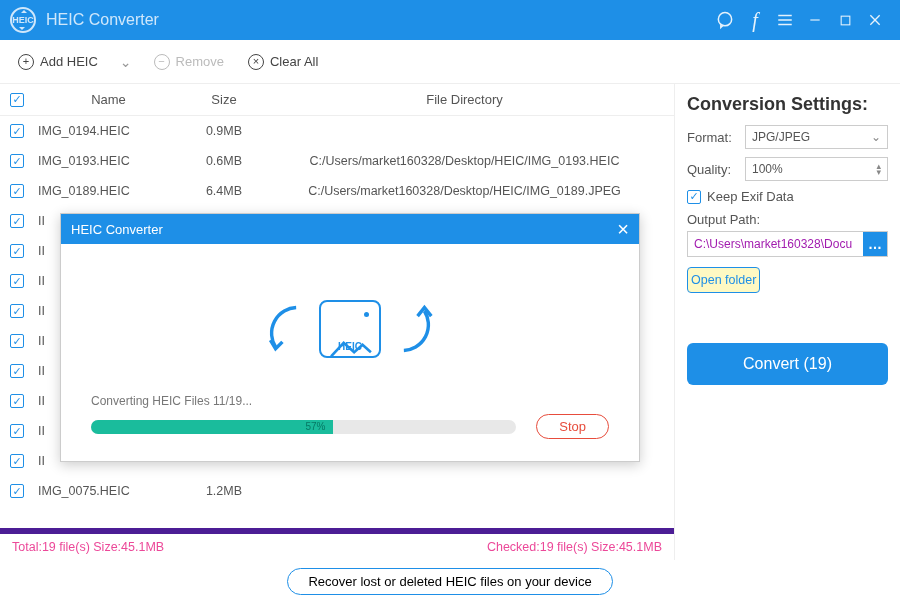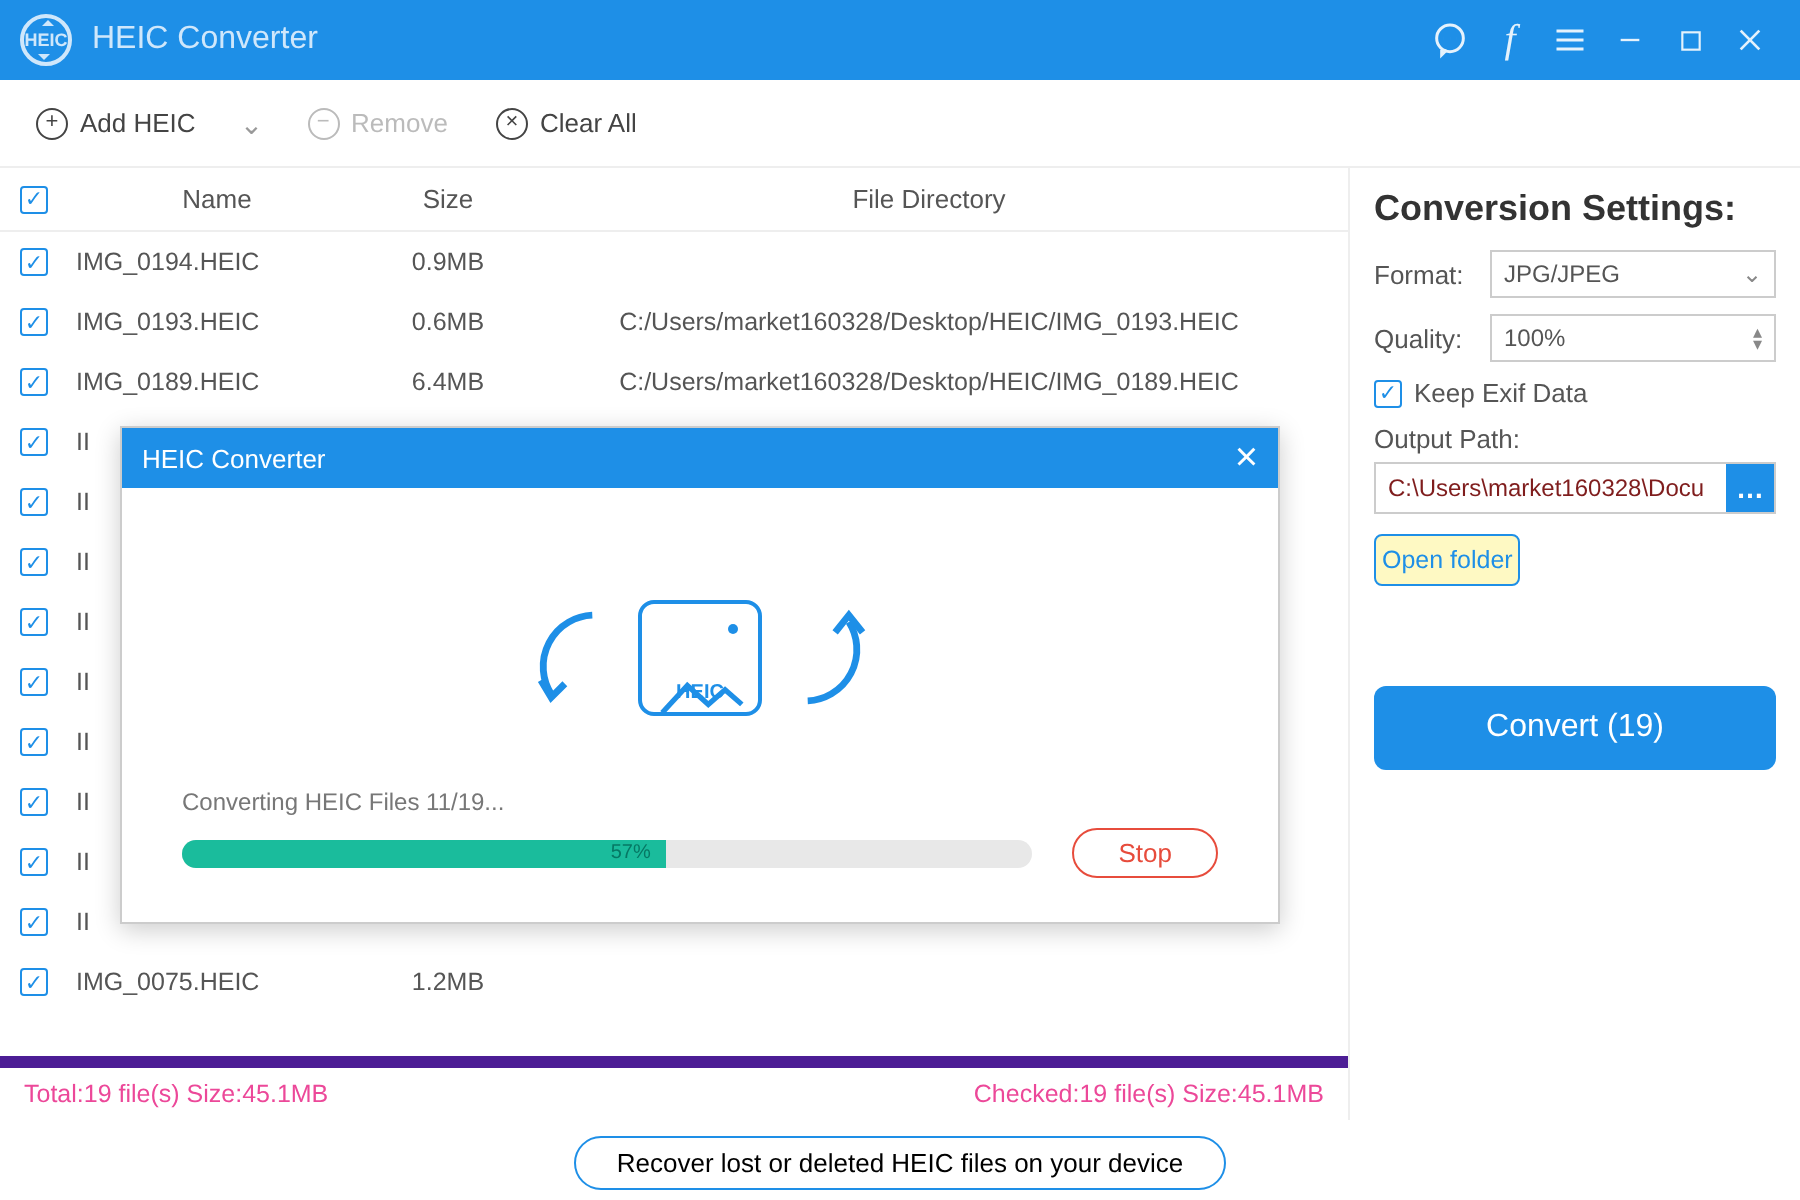--- a/index.html
+++ b/index.html
@@ -44,21 +44,21 @@
 .statusbar .sp{flex:1;}
 .footer { display: flex; justify-content: center; padding: 8px; }
 .pill-btn { border: 1px solid #1e8fe7; color: #000000; background: #fff; border-radius: 16px; padding: 5px 20px; font-size: 13px; cursor: pointer; }
 
 
 .right h3 { font-size: 18px; color: #333; margin-bottom: 10px; }
 .setting-row { display: flex; align-items: center; margin-bottom: 8px; font-size: 13px; color: #555; gap: 6px; }
 .setting-row label { width: 52px; }
 .sel { flex: 1; border: 1px solid #ccc; height: 24px; padding: 0 6px; font-size: 12px; background: #fff; display: flex; align-items: center; justify-content: space-between; cursor:pointer;}
 .outpath { border: 1px solid #ccc; height: 26px; display: flex; align-items: center; font-size: 12px; margin-bottom: 10px; }
-.outpath input { flex: 1; border: none; padding: 0 6px; font-size: 12px; color:#7f1d1d; outline:none; min-width:0;}
+.outpath input { flex: 1; border: none; padding: 0 6px; font-size: 12px; color:#a21caf; outline:none; min-width:0;}
 .outpath .browse { width: 24px; height: 24px; background: #1e8fe7; color: #fff; display: flex; align-items: center; justify-content: center; cursor: pointer; font-size: 14px; font-weight:bold;}
 .ghost-btn { border: 1px solid #1e8fe7; color: #1e8fe7; background: #fef9c3; border-radius: 4px; padding: 5px 3px; font-size: 12.5px; cursor: pointer; }
 .convert-btn { width: 100%; background: #1e8fe7; color: #fff; border: none; border-radius: 6px; padding: 12px; font-size: 16px; cursor: pointer; margin-top: 50px; }
 
 
 .modal { position: absolute; left: 60px; top: 213px; width: 580px; background: #fff; border: 1px solid #ccc; box-shadow: 0 3px 12px rgba(0,0,0,0.2); }
 .modal-title { background: #1e8fe7; color: #fff; height: 30px; display: flex; align-items: center; padding: 0 10px; font-size: 13px; }
 .modal-title .sp{flex:1;}
 .modal-close{cursor:pointer;font-size:20px;line-height:1;}
 .modal-body { padding: 20px 30px 22px; }
@@ -154,21 +154,21 @@
           <div class="col-name">IMG_0193.HEIC</div>
           <div class="col-size">0.6MB</div>
           <div class="col-dir">C:/Users/market160328/Desktop/HEIC/IMG_0193.HEIC</div>
         </div>
         <div class="row">
           <div class="col-chk">
             <span class="chk"></span>
           </div>
           <div class="col-name">IMG_0189.HEIC</div>
           <div class="col-size">6.4MB</div>
-          <div class="col-dir">C:/Users/market160328/Desktop/HEIC/IMG_0189.HEIC</div>
+          <div class="col-dir">C:/Users/market160328/Desktop/HEIC/IMG_0189.JPEG</div>
         </div>
         <div class="row">
           <div class="col-chk">
             <span class="chk"></span>
           </div>
           <div class="col-name">II</div>
           <div class="col-size"></div>
           <div class="col-dir"></div>
         </div>
         <div class="row">

